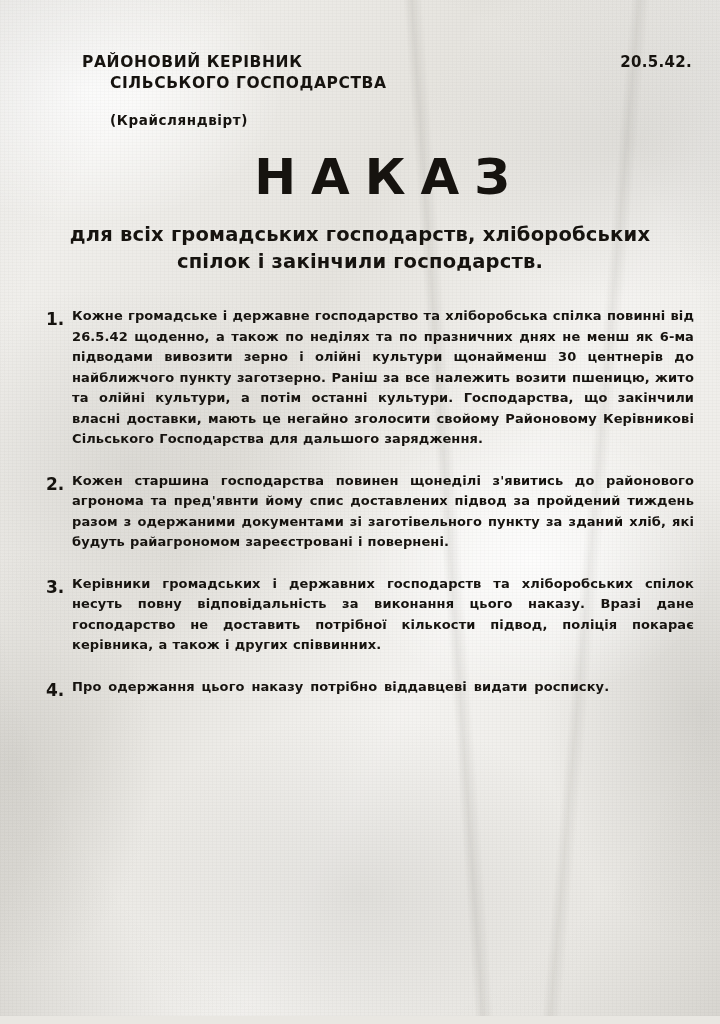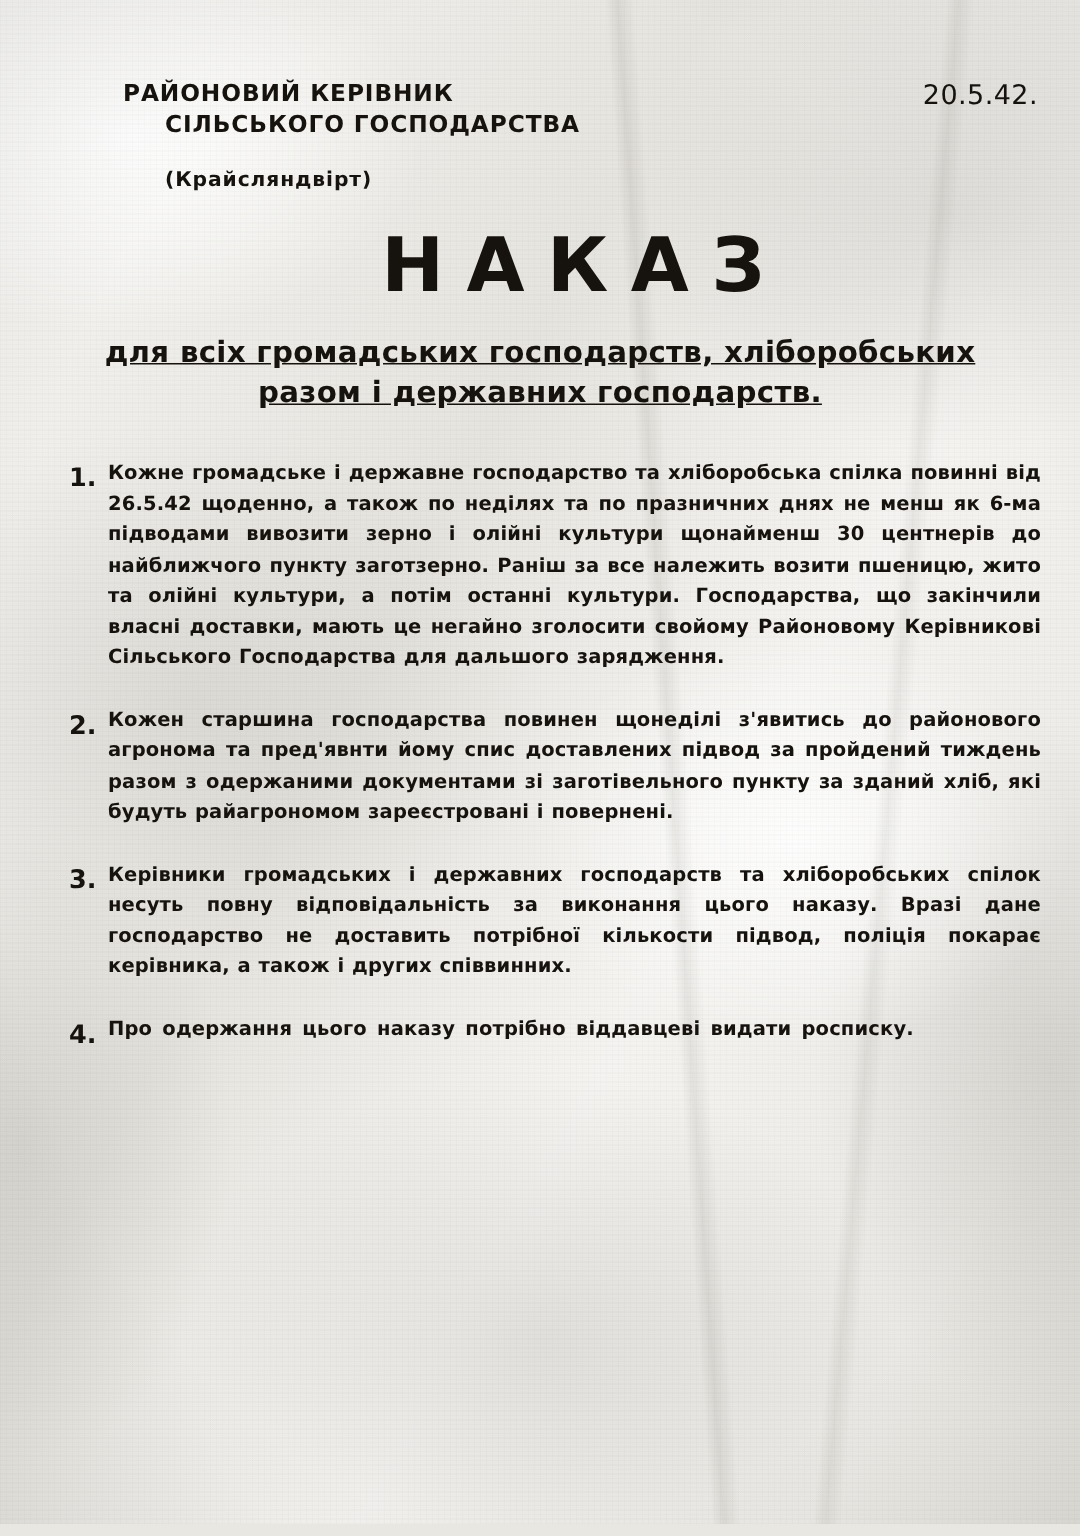--- a/index.html
+++ b/index.html
@@ -93,22 +93,22 @@
   }
   .office-line2 { margin-top: 1px; margin-left: 28px; }
   .office-paren {
     font-size: 13.5px;
     font-weight: bold;
     margin-top: 18px;
     padding-left: 28px;
     white-space: nowrap;
   }
   .doc-date {
-    font-size: 18px;
-    font-weight: normal;
+    font-size: 15px;
+    font-weight: bold;
     letter-spacing: 0.3px;
     white-space: nowrap;
     padding-top: 1px;
     margin-left: 24px;
   }
 
   
   .title-block {
     position: absolute;
     top: 152px;
@@ -125,21 +125,21 @@
     padding-left: 44px;
   }
   .subtitle {
     margin-top: 20px;
     font-size: 19.5px;
     font-weight: bold;
     line-height: 1.38;
     padding: 0 54px;
     letter-spacing: 0.2px;
   }
-  .subtitle .sub-line { display: block; text-decoration: underline; }
+  .subtitle .sub-line { display: block; }
 
   
   .clauses {
     position: absolute;
     top: 306px;
     left: 46px;
     right: 26px;
   }
   .clause {
     display: flex;
@@ -181,21 +181,21 @@
         <div class="office-line2">СІЛЬСЬКОГО ГОСПОДАРСТВА</div>
         <div class="office-paren">(Крайсляндвірт)</div>
       </div>
       <div class="doc-date">20.5.42.</div>
     </div>
 
     <div class="title-block">
       <div class="doc-title">НАКАЗ</div>
       <div class="subtitle">
         <span class="sub-line">для всіх громадських господарств, хліборобських</span>
-        <span class="sub-line">разом і державних господарств.</span>
+        <span class="sub-line">спілок і закінчили господарств.</span>
       </div>
     </div>
 
     <div class="clauses">
 
       <div class="clause">
         <div class="clause-num">1.</div>
         <div class="clause-body">Кожне громадське і державне господарство та хліборобська спілка повинні від 26.5.42 щоденно, а також по неділях та по празничних днях не менш як 6-ма підводами вивозити зерно і олійні культури щонайменш 30 центнерів до найближчого пункту заготзерно. Раніш за все належить возити пшеницю, жито та олійні культури, а потім останні культури. Господарства, що закінчили власні доставки, мають це негайно зголосити свойому Районовому Керівникові Сільського Господарства для дальшого зарядження.</div>
       </div>
 

